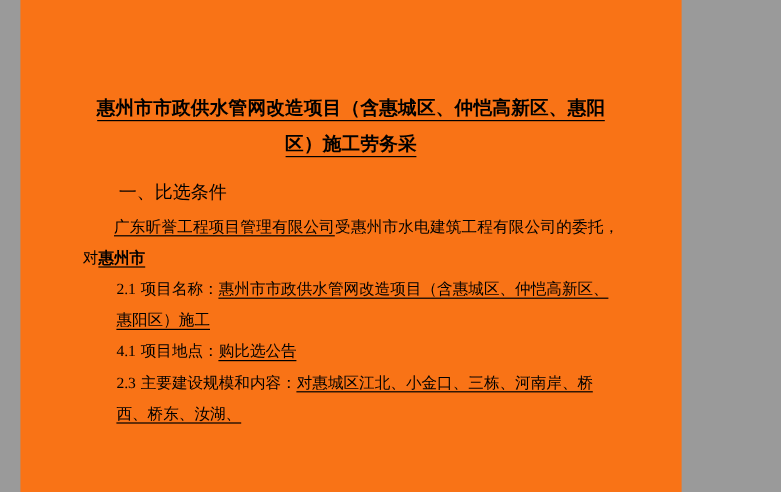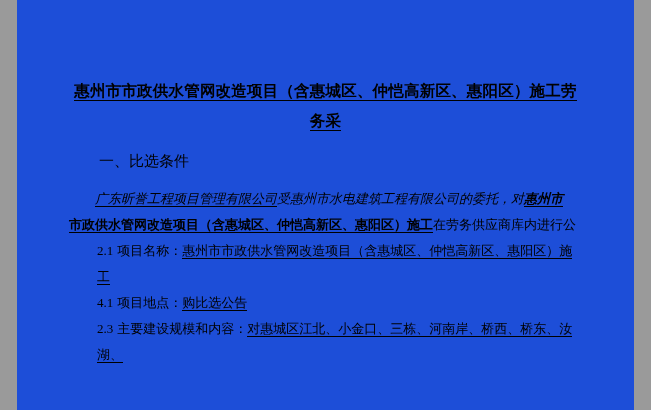--- a/index.html
+++ b/index.html
@@ -10,23 +10,23 @@
   body {
     width: 651px;
     height: 410px;
     overflow: hidden;
     font-family: "Liberation Serif", serif;
   }
   #page {
     position: absolute;
     left: 17px;
     top: 0;
-    width: 617px;
+    width: 551px;
     height: 410px;
-    background: #1d4ed8;
+    background: #f97316;
     box-sizing: border-box;
     overflow: hidden;
   }
   .inner {
     padding: 0 52px;
     box-sizing: border-box;
   }
   .doc-title {
     margin-top: 76px;
     font-size: 15.5px;
@@ -66,41 +66,37 @@
   .item {
     font-size: 13px;
     line-height: 26px;
     color: #000;
     margin-left: 28px;
   }
   .item .num {
     margin-right: 4px;
   }
   .wrapblock {
-    margin-top: 12px;
-    font-style: italic;
+    margin-top: 2px;
   }
 </style>
 </head>
 <body>
 
 <div id="page">
   <div class="inner">
 
     <div class="doc-title">
       <div><span class="u">惠州市市政供水管网改造项目（含惠城区、仲恺高新区、惠阳区）施工劳务采</span></div>
     </div>
 
     <div class="section-head">一、比选条件</div>
 
     <div class="para indent wrapblock">
       <span class="u">广东昕誉工程项目管理有限公司</span><span>受惠州市水电建筑工程有限公司的委托，对</span><span class="u b">惠州市</span>
-    </div>
-    <div class="para">
-      <span class="u b">市政供水管网改造项目（含惠城区、仲恺高新区、惠阳区）</span><span class="u b">施工</span><span>在劳务供应商库内进行公</span>
     </div>
 
 
     <div class="item">
       <span class="num">2.1</span><span>项目名称：</span><span class="u">惠州市市政供水管网改造项目（含惠城区、仲恺高新区、惠阳区）施工</span>
     </div>
 
     <div class="item">
       <span class="num">4.1</span><span>项目地点：</span><span class="u">购比选公告</span>
     </div>

